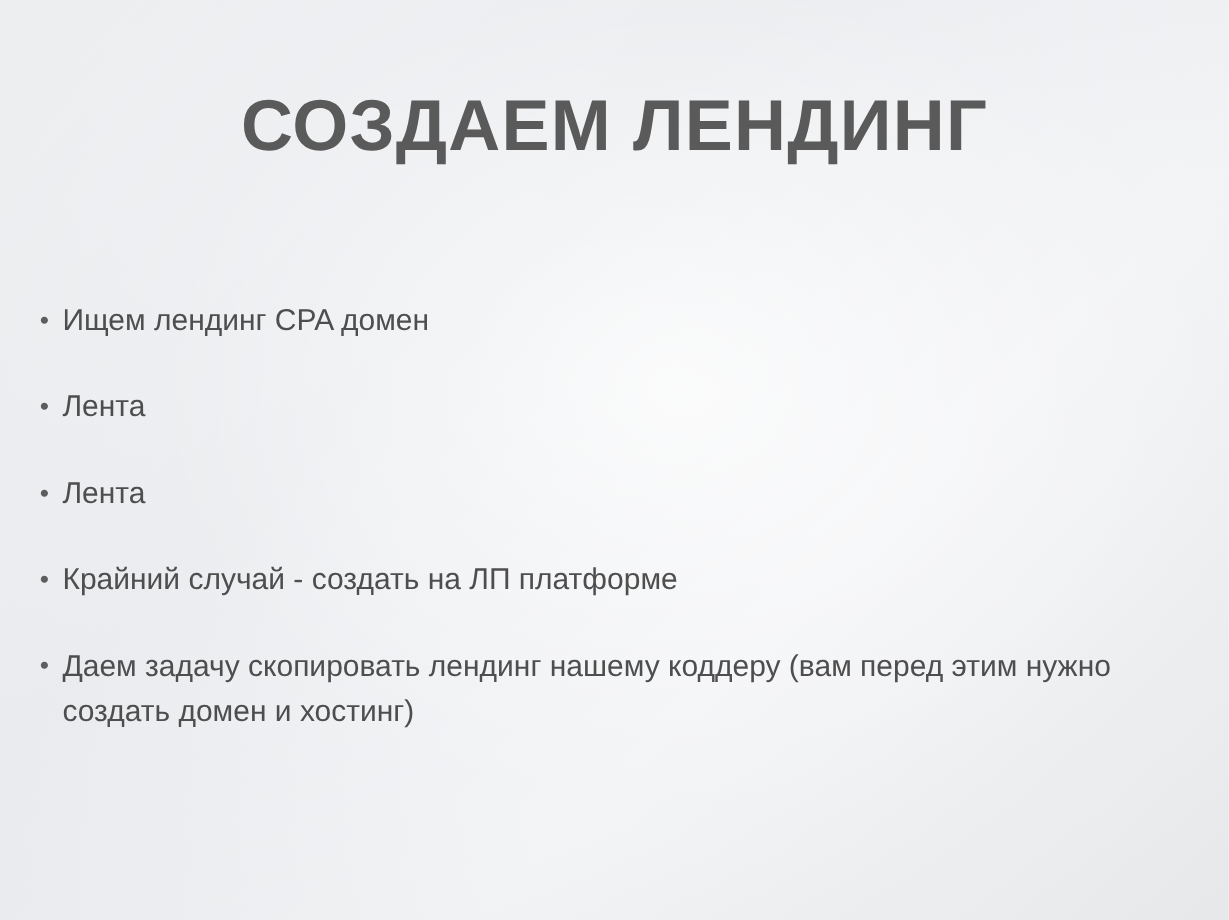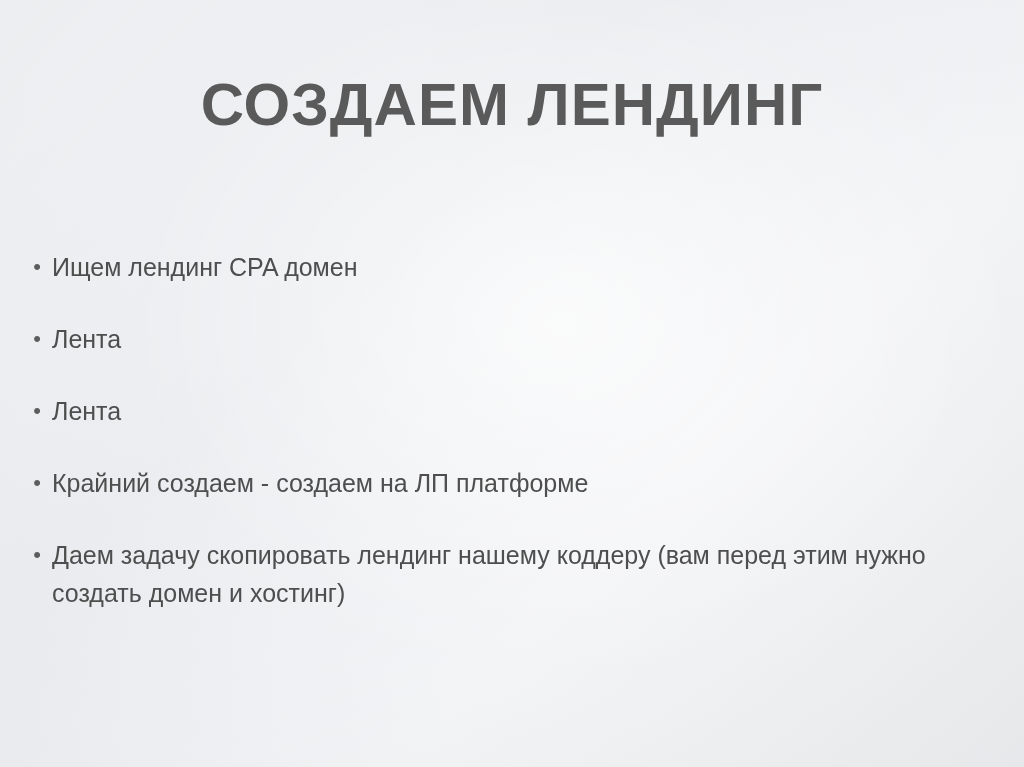--- a/index.html
+++ b/index.html
@@ -91,21 +91,21 @@
       <span class="bullet-text">Лента</span>
     </div>
 
     <div class="bullet">
       <span class="bullet-dot">•</span>
       <span class="bullet-text">Лента</span>
     </div>
 
     <div class="bullet">
       <span class="bullet-dot">•</span>
-      <span class="bullet-text">Крайний создаем - создаем на ЛП платформе</span>
+      <span class="bullet-text">Крайний случай - создать на ЛП платформе</span>
     </div>
 
     <div class="bullet">
       <span class="bullet-dot">•</span>
       <span class="bullet-text">Даем задачу скопировать лендинг нашему коддеру (вам перед этим нужно создать домен и хостинг)</span>
     </div>
 
   </div>
 </div>
 

